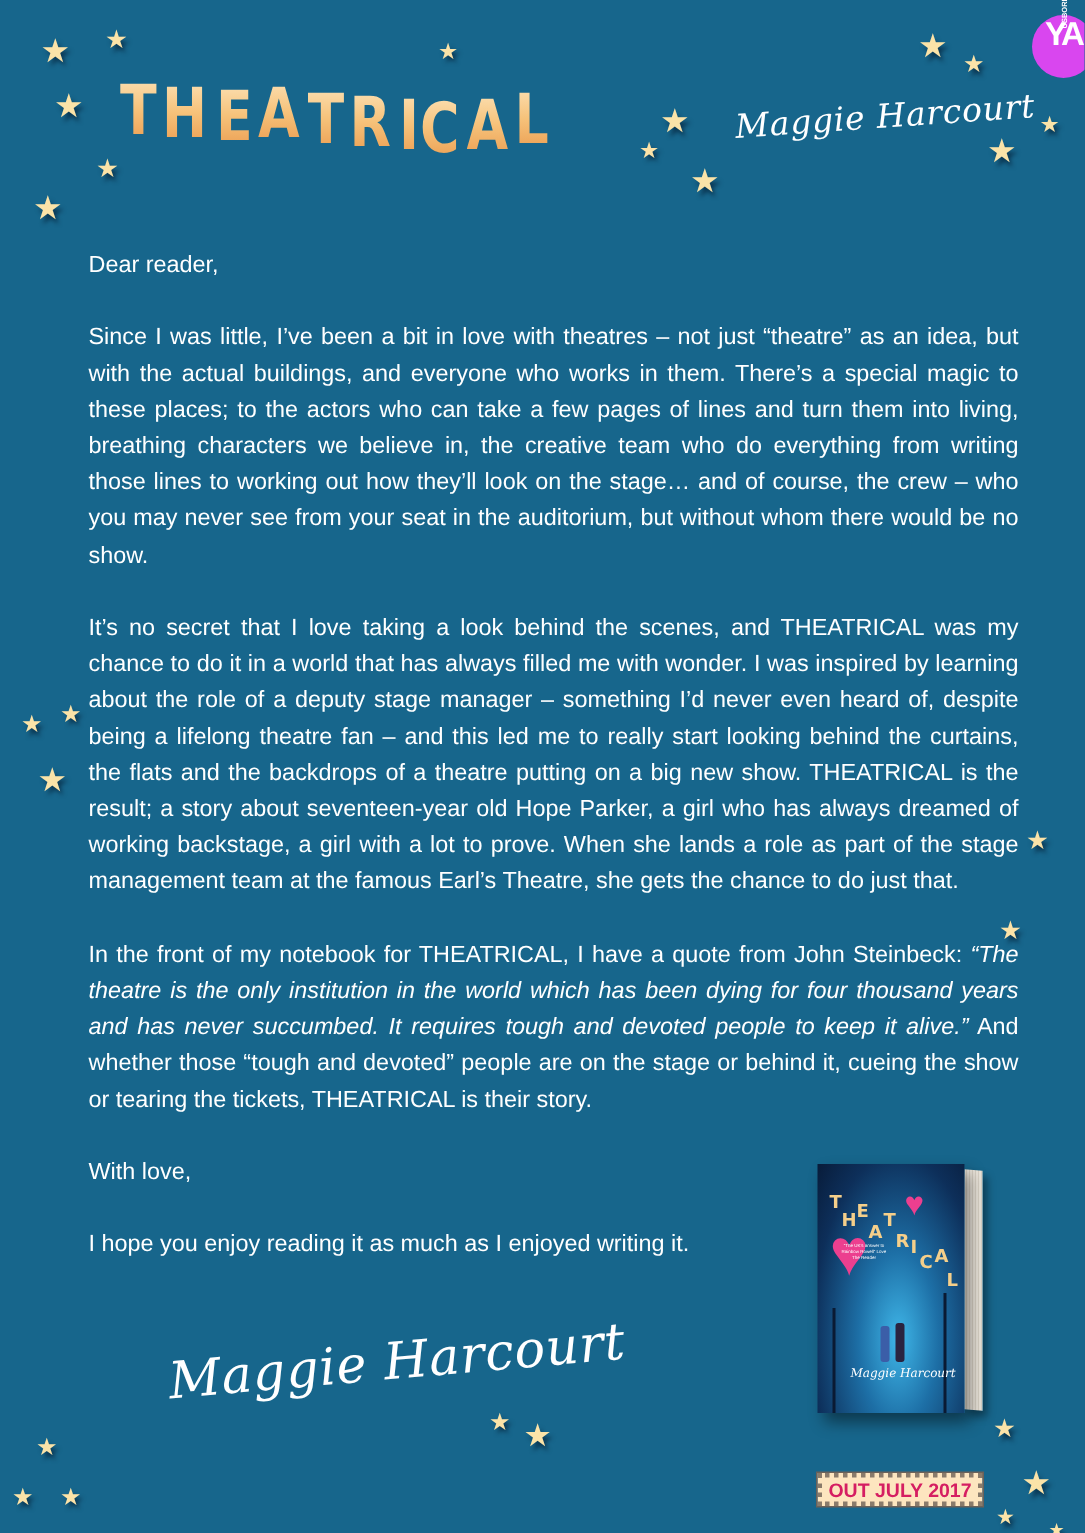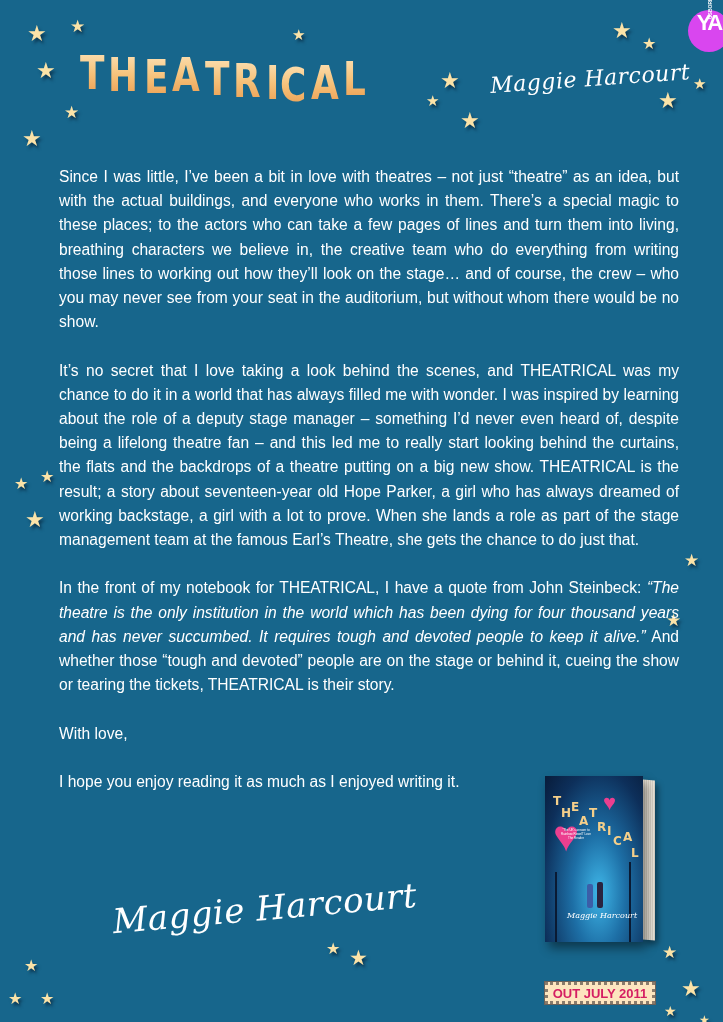--- a/index.html
+++ b/index.html
@@ -161,20 +161,21 @@
 </div>
 
 <div class="signature sig-top">Maggie Harcourt</div>
 
 <div class="ya-badge">
   <span>YA</span>
   <small>USBORNE</small>
 </div>
 
 <div class="letter">
+  <p class="greeting">Dear reader,</p>
   <p>Since I was little, I’ve been a bit in love with theatres – not just “theatre” as an idea, but with the actual buildings, and everyone who works in them. There’s a special magic to these places; to the actors who can take a few pages of lines and turn them into living, breathing characters we believe in, the creative team who do everything from writing those lines to working out how they’ll look on the stage… and of course, the crew – who you may never see from your seat in the auditorium, but without whom there would be no show.</p>
   <p>It’s no secret that I love taking a look behind the scenes, and THEATRICAL was my chance to do it in a world that has always filled me with wonder. I was inspired by learning about the role of a deputy stage manager – something I’d never even heard of, despite being a lifelong theatre fan – and this led me to really start looking behind the curtains, the flats and the backdrops of a theatre putting on a big new show. THEATRICAL is the result; a story about seventeen-year old Hope Parker, a girl who has always dreamed of working backstage, a girl with a lot to prove. When she lands a role as part of the stage management team at the famous Earl’s Theatre, she gets the chance to do just that.</p>
   <p><span>In the front of my notebook for THEATRICAL, I have a quote from John Steinbeck: </span><em>“The theatre is the only institution in the world which has been dying for four thousand years and has never succumbed. It requires tough and devoted people to keep it alive.”</em><span> And whether those “tough and devoted” people are on the stage or behind it, cueing the show or tearing the tickets, THEATRICAL is their story.</span></p>
   <p>With love,</p>
   <p>I hope you enjoy reading it as much as I enjoyed writing it.</p>
 </div>
 
 <div class="signature sig-bottom">Maggie Harcourt</div>
 
 <div class="book">
@@ -195,14 +196,14 @@
     <div class="cover-quote">“The UK’s answer to Rainbow Rowell” Love The Reader</div>
     <div class="tree" style="left:10px;height:70px;"></div>
     <div class="tree" style="left:84px;height:80px;"></div>
     <div class="figure" style="left:42px;top:108px;width:6px;height:24px;background:#3b5ea8;"></div>
     <div class="figure" style="left:52px;top:106px;width:6px;height:26px;background:#2a2440;"></div>
     <div class="cover-author">Maggie Harcourt</div>
   </div>
 </div>
 
 <div class="release-badge">
-  <span>OUT JULY 2011</span>
+  <span>OUT JULY 2017</span>
 </div>
 
 </body></html>

